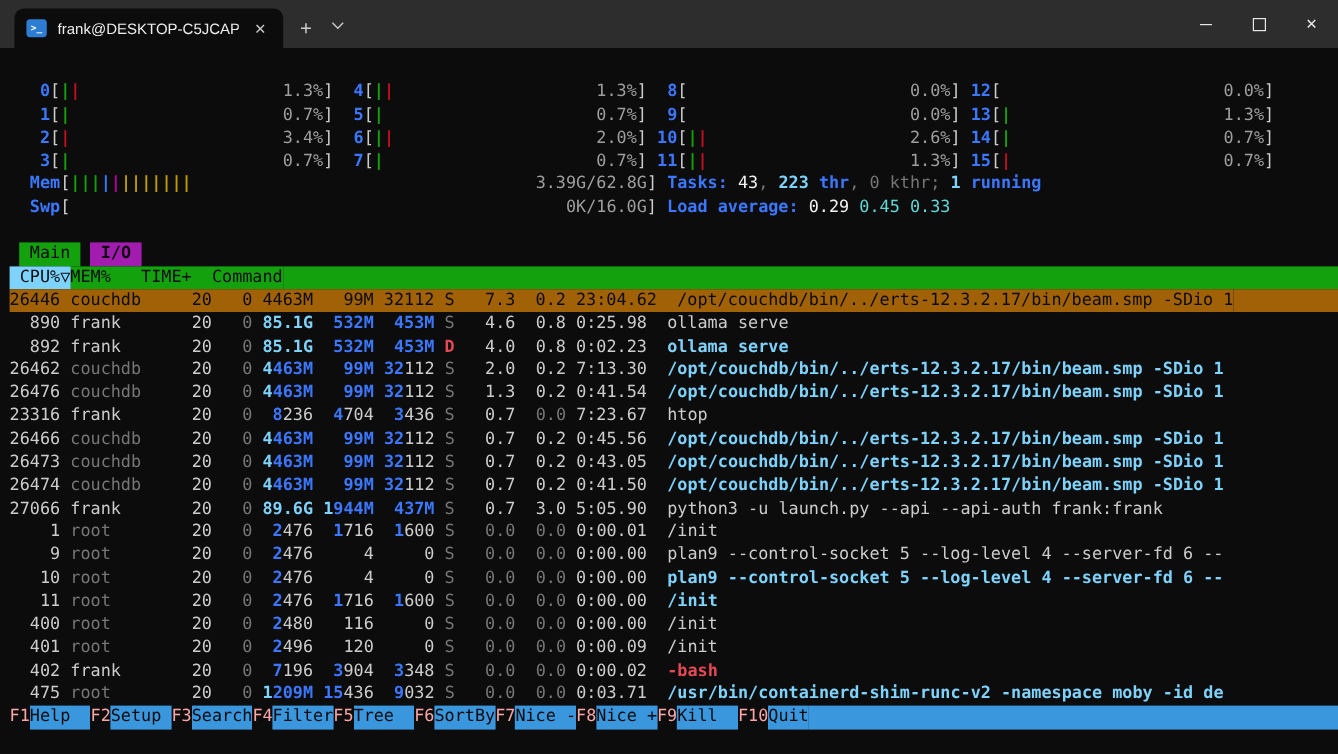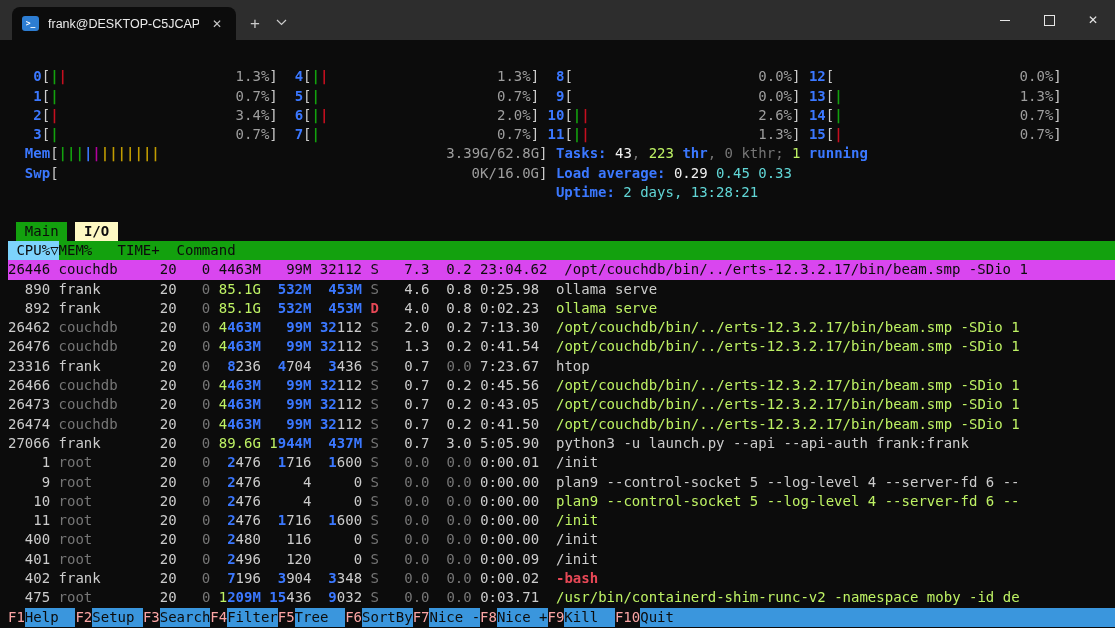--- a/index.html
+++ b/index.html
@@ -18,35 +18,35 @@
   .glyph-min{width:10px;height:1px;background:#E6E6E6;}
   .glyph-max{width:9px;height:9px;border:1px solid #E6E6E6;}
   
   .terminal{position:absolute;top:40px;left:0;right:0;bottom:0;background:#0C0C0C;padding:8px 0 0 8px;font-family:"DejaVu Sans Mono","Liberation Mono",monospace;font-size:14px;}
   .tline{display:flex;height:19.3px;line-height:19.3px;white-space:pre;}
   .tline span{white-space:pre;}
   .fillseg{flex:1 0 auto;}
   .c-wt{color:#CCCCCC}
   .c-dm{color:#767676}
   .c-mv{color:#9E9E9E}
-  .c-gn{color:#bef264;font-weight:normal}
+  .c-gn{color:#7dd3fc;font-weight:bold}
   .c-bl{color:#3B78FF;font-weight:bold}
   .c-cy{color:#61D6D6;font-weight:normal}
   .c-rd{color:#E74856;font-weight:bold}
   .c-bw{color:#F2F2F2;font-weight:normal}
   .c-barg{color:#13A10E;font-weight:bold}
   .c-barr{color:#C50F1F;font-weight:bold}
   .c-bary{color:#C19C00;font-weight:bold}
   .c-barb{color:#3B78FF;font-weight:bold}
   .c-barm{color:#B4009E;font-weight:bold}
-  .c-sel{color:#0C0C0C;background:#d946ef}
+  .c-sel{color:#0C0C0C;background:#a16207}
   .c-hdr{color:#0C0C0C;background:#13A10E}
   .c-hdrsel{color:#0C0C0C;background:#7dd3fc}
   .c-tabmain{color:#0C0C0C;background:#13A10E;font-weight:normal}
-  .c-tabio{color:#0C0C0C;background:#fef9c3;font-weight:bold}
+  .c-tabio{color:#0C0C0C;background:#a21caf;font-weight:bold}
   .c-fk{color:#0C0C0C;background:#3A96DD}
   .c-fkk{color:#fca5a5}
 </style>
 </head>
 <body>
 
 <div class="window">
   <div class="titlebar">
     <div class="tab">
       <div class="ps-icon">&gt;_</div>
@@ -71,21 +71,20 @@
     </div>
   </div>
   <div class="terminal">
       <div class="tline"><span class="c-wt"> </span></div>
       <div class="tline"><span class="c-wt">  </span><span class="c-bl"> 0</span><span class="c-wt">[</span><span class="c-barg">|</span><span class="c-barr">|</span><span class="c-wt">                    </span><span class="c-mv">1.3%</span><span class="c-wt">]</span><span class="c-wt"> </span><span class="c-bl"> 4</span><span class="c-wt">[</span><span class="c-barg">|</span><span class="c-barr">|</span><span class="c-wt">                    </span><span class="c-mv">1.3%</span><span class="c-wt">]</span><span class="c-wt"> </span><span class="c-bl"> 8</span><span class="c-wt">[</span><span class="c-wt">                      </span><span class="c-mv">0.0%</span><span class="c-wt">]</span><span class="c-wt"> </span><span class="c-bl">12</span><span class="c-wt">[</span><span class="c-wt">                      </span><span class="c-mv">0.0%</span><span class="c-wt">]</span></div>
       <div class="tline"><span class="c-wt">  </span><span class="c-bl"> 1</span><span class="c-wt">[</span><span class="c-barg">|</span><span class="c-wt">                     </span><span class="c-mv">0.7%</span><span class="c-wt">]</span><span class="c-wt"> </span><span class="c-bl"> 5</span><span class="c-wt">[</span><span class="c-barg">|</span><span class="c-wt">                     </span><span class="c-mv">0.7%</span><span class="c-wt">]</span><span class="c-wt"> </span><span class="c-bl"> 9</span><span class="c-wt">[</span><span class="c-wt">                      </span><span class="c-mv">0.0%</span><span class="c-wt">]</span><span class="c-wt"> </span><span class="c-bl">13</span><span class="c-wt">[</span><span class="c-barg">|</span><span class="c-wt">                     </span><span class="c-mv">1.3%</span><span class="c-wt">]</span></div>
       <div class="tline"><span class="c-wt">  </span><span class="c-bl"> 2</span><span class="c-wt">[</span><span class="c-barr">|</span><span class="c-wt">                     </span><span class="c-mv">3.4%</span><span class="c-wt">]</span><span class="c-wt"> </span><span class="c-bl"> 6</span><span class="c-wt">[</span><span class="c-barg">|</span><span class="c-barr">|</span><span class="c-wt">                    </span><span class="c-mv">2.0%</span><span class="c-wt">]</span><span class="c-wt"> </span><span class="c-bl">10</span><span class="c-wt">[</span><span class="c-barg">|</span><span class="c-barr">|</span><span class="c-wt">                    </span><span class="c-mv">2.6%</span><span class="c-wt">]</span><span class="c-wt"> </span><span class="c-bl">14</span><span class="c-wt">[</span><span class="c-barg">|</span><span class="c-wt">                     </span><span class="c-mv">0.7%</span><span class="c-wt">]</span></div>
       <div class="tline"><span class="c-wt">  </span><span class="c-bl"> 3</span><span class="c-wt">[</span><span class="c-barg">|</span><span class="c-wt">                     </span><span class="c-mv">0.7%</span><span class="c-wt">]</span><span class="c-wt"> </span><span class="c-bl"> 7</span><span class="c-wt">[</span><span class="c-barg">|</span><span class="c-wt">                     </span><span class="c-mv">0.7%</span><span class="c-wt">]</span><span class="c-wt"> </span><span class="c-bl">11</span><span class="c-wt">[</span><span class="c-barg">|</span><span class="c-barr">|</span><span class="c-wt">                    </span><span class="c-mv">1.3%</span><span class="c-wt">]</span><span class="c-wt"> </span><span class="c-bl">15</span><span class="c-wt">[</span><span class="c-barr">|</span><span class="c-wt">                     </span><span class="c-mv">0.7%</span><span class="c-wt">]</span></div>
       <div class="tline"><span class="c-wt">  </span><span class="c-bl">Mem</span><span class="c-wt">[</span><span class="c-barg">|||</span><span class="c-barb">|</span><span class="c-barm">|</span><span class="c-bary">|||||||</span><span class="c-wt">                                  </span><span class="c-mv">3.39G/62.8G</span><span class="c-wt">]</span><span class="c-wt"> </span><span class="c-bl">Tasks: </span><span class="c-bw">43</span><span class="c-dm">, </span><span class="c-gn">223</span><span class="c-bl"> thr</span><span class="c-dm">, </span><span class="c-dm">0 kthr</span><span class="c-dm">; </span><span class="c-gn">1</span><span class="c-bl"> running</span></div>
       <div class="tline"><span class="c-wt">  </span><span class="c-bl">Swp</span><span class="c-wt">[</span><span class="c-wt">                                                 </span><span class="c-mv">0K/16.0G</span><span class="c-wt">]</span><span class="c-wt"> </span><span class="c-bl">Load average: </span><span class="c-bw">0.29 </span><span class="c-cy">0.45 </span><span class="c-cy">0.33</span></div>
-      <div class="tline"><span class="c-wt">                                                                 </span><span class="c-bl">Uptime: </span><span class="c-cy">2 days, 13:28:21</span></div>
       <div class="tline"><span class="c-wt"> </span></div>
       <div class="tline"><span class="c-wt"> </span><span class="c-tabmain"> Main </span><span class="c-wt"> </span><span class="c-tabio"> I/O </span></div>
       <div class="tline"><span class="c-hdrsel"> CPU%▽</span><span class="c-hdr">MEM%   TIME+  Command</span><span class="fillseg c-hdr"></span></div>
       <div class="tline"><span class="c-sel">26446 couchdb     20   0 4463M   99M 32112 S   7.3  0.2 23:04.62  /opt/couchdb/bin/../erts-12.3.2.17/bin/beam.smp -SDio 1</span><span class="fillseg c-sel"></span></div>
       <div class="tline"><span class="c-wt">  890 frank       20</span><span class="c-dm">   0</span><span class="c-wt"> </span><span class="c-gn">85.1G</span><span class="c-wt">  </span><span class="c-bl">532M</span><span class="c-wt">  </span><span class="c-bl">453M</span><span class="c-wt"> </span><span class="c-dm">S</span><span class="c-wt">   4.6</span><span class="c-wt">  0.8</span><span class="c-wt"> 0:25.98</span><span class="c-wt">  ollama serve</span></div>
       <div class="tline"><span class="c-wt">  892 frank       20</span><span class="c-dm">   0</span><span class="c-wt"> </span><span class="c-gn">85.1G</span><span class="c-wt">  </span><span class="c-bl">532M</span><span class="c-wt">  </span><span class="c-bl">453M</span><span class="c-wt"> </span><span class="c-rd">D</span><span class="c-wt">   4.0</span><span class="c-wt">  0.8</span><span class="c-wt"> 0:02.23</span><span class="c-wt">  </span><span class="c-gn">ollama serve</span></div>
       <div class="tline"><span class="c-wt">26462 </span><span class="c-dm">couchdb    </span><span class="c-wt"> 20</span><span class="c-dm">   0</span><span class="c-wt"> </span><span class="c-gn">4</span><span class="c-bl">463M</span><span class="c-wt">   </span><span class="c-bl">99M</span><span class="c-wt"> </span><span class="c-bl">32</span><span class="c-wt">112</span><span class="c-wt"> </span><span class="c-dm">S</span><span class="c-wt">   2.0</span><span class="c-wt">  0.2</span><span class="c-wt"> 7:13.30</span><span class="c-wt">  </span><span class="c-gn">/opt/couchdb/bin/../erts-12.3.2.17/bin/beam.smp -SDio 1</span></div>
       <div class="tline"><span class="c-wt">26476 </span><span class="c-dm">couchdb    </span><span class="c-wt"> 20</span><span class="c-dm">   0</span><span class="c-wt"> </span><span class="c-gn">4</span><span class="c-bl">463M</span><span class="c-wt">   </span><span class="c-bl">99M</span><span class="c-wt"> </span><span class="c-bl">32</span><span class="c-wt">112</span><span class="c-wt"> </span><span class="c-dm">S</span><span class="c-wt">   1.3</span><span class="c-wt">  0.2</span><span class="c-wt"> 0:41.54</span><span class="c-wt">  </span><span class="c-gn">/opt/couchdb/bin/../erts-12.3.2.17/bin/beam.smp -SDio 1</span></div>
       <div class="tline"><span class="c-wt">23316 frank       20</span><span class="c-dm">   0</span><span class="c-wt">  </span><span class="c-bl">8</span><span class="c-wt">236</span><span class="c-wt">  </span><span class="c-bl">4</span><span class="c-wt">704</span><span class="c-wt">  </span><span class="c-bl">3</span><span class="c-wt">436</span><span class="c-wt"> </span><span class="c-dm">S</span><span class="c-wt">   0.7</span><span class="c-dm">  0.0</span><span class="c-wt"> 7:23.67</span><span class="c-wt">  htop</span></div>
       <div class="tline"><span class="c-wt">26466 </span><span class="c-dm">couchdb    </span><span class="c-wt"> 20</span><span class="c-dm">   0</span><span class="c-wt"> </span><span class="c-gn">4</span><span class="c-bl">463M</span><span class="c-wt">   </span><span class="c-bl">99M</span><span class="c-wt"> </span><span class="c-bl">32</span><span class="c-wt">112</span><span class="c-wt"> </span><span class="c-dm">S</span><span class="c-wt">   0.7</span><span class="c-wt">  0.2</span><span class="c-wt"> 0:45.56</span><span class="c-wt">  </span><span class="c-gn">/opt/couchdb/bin/../erts-12.3.2.17/bin/beam.smp -SDio 1</span></div>

